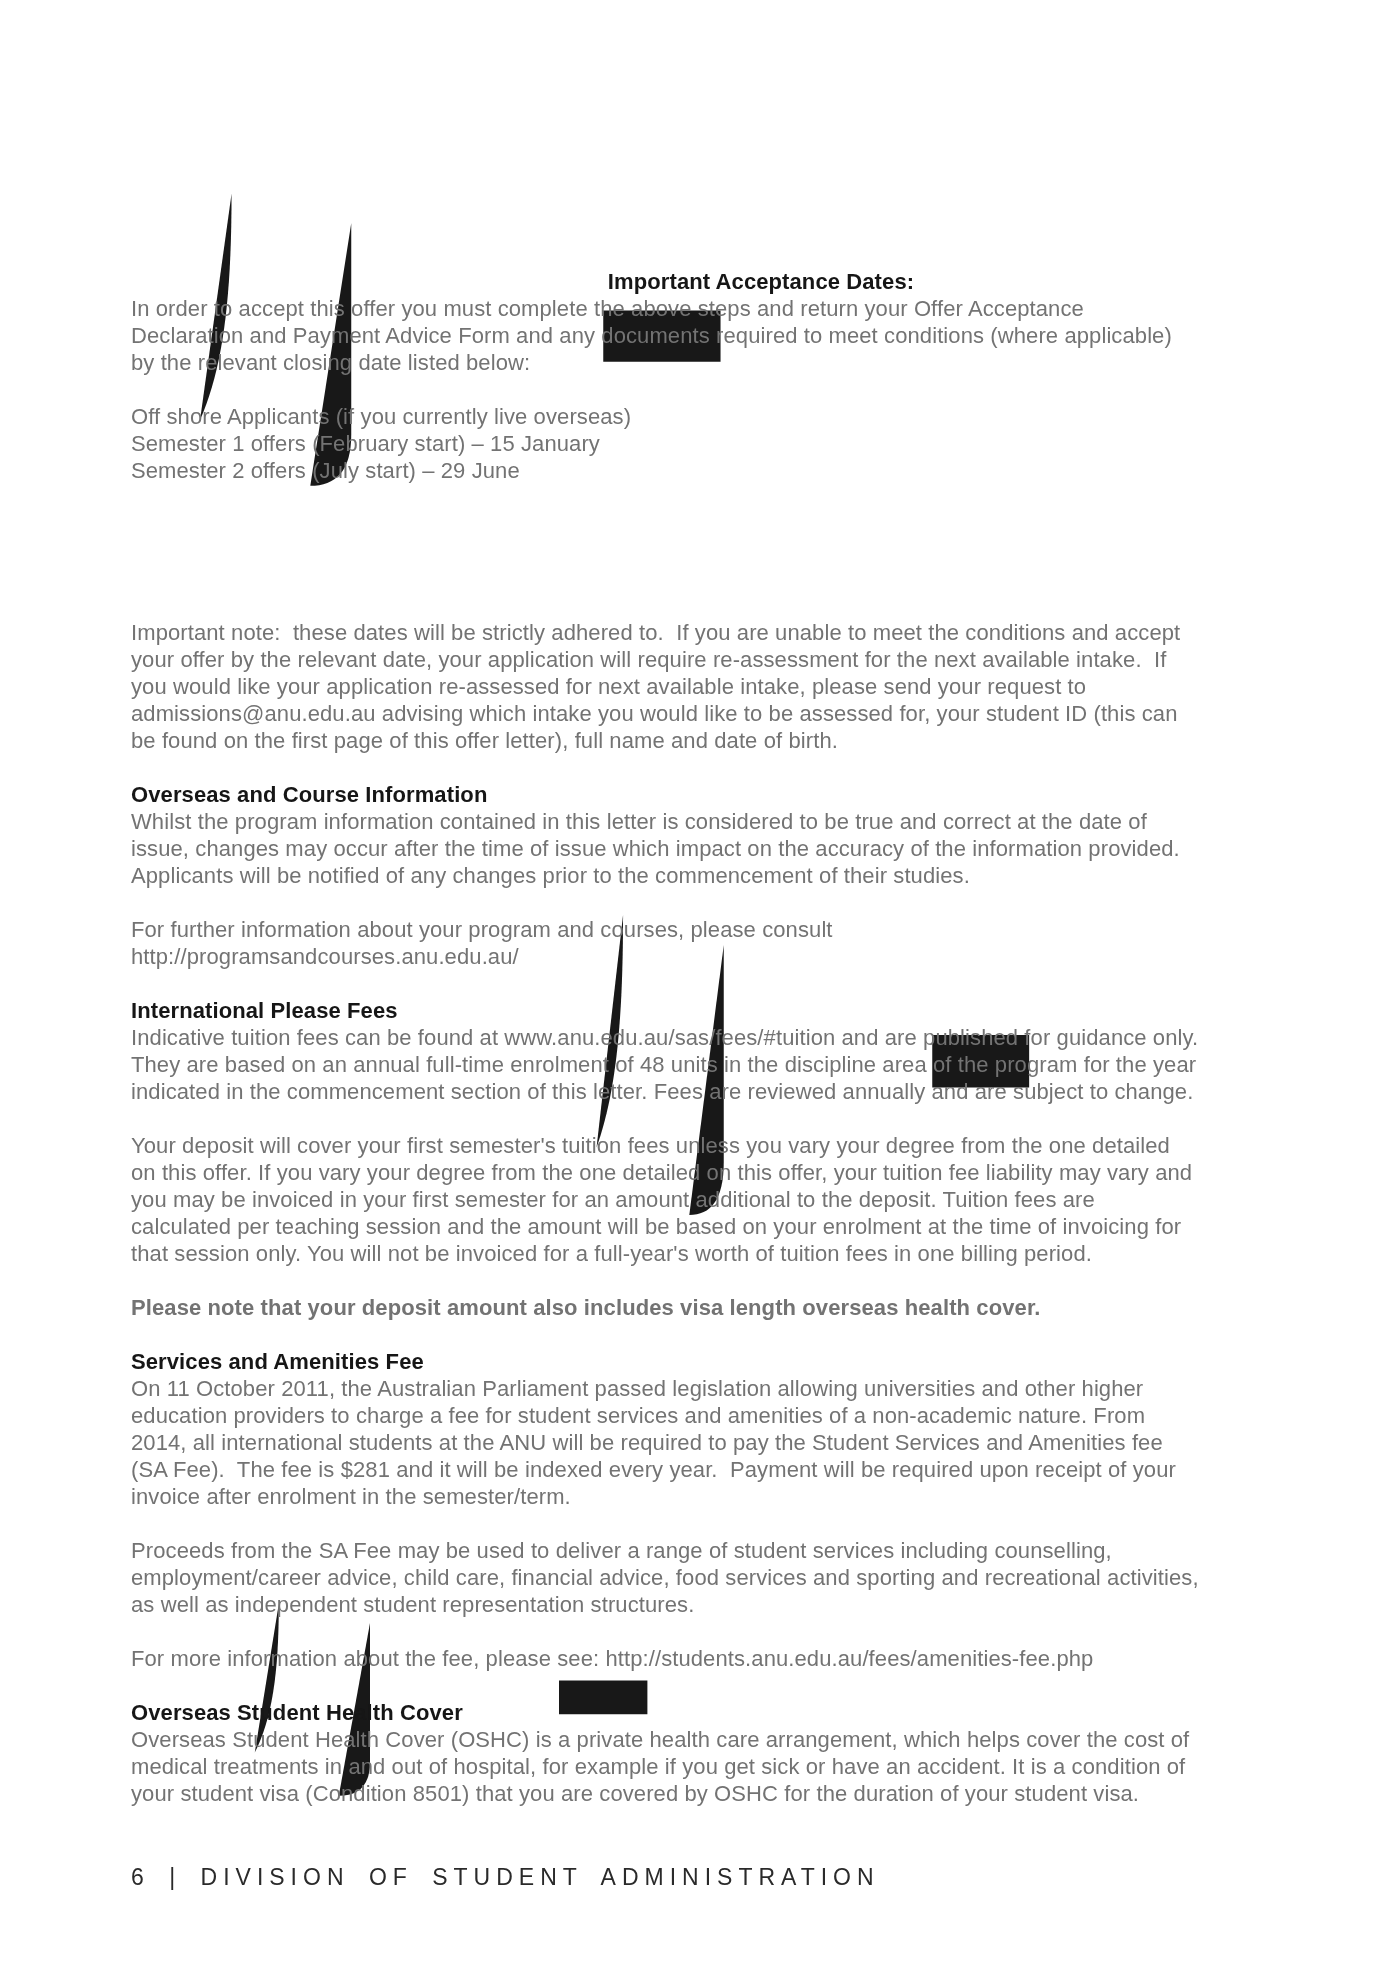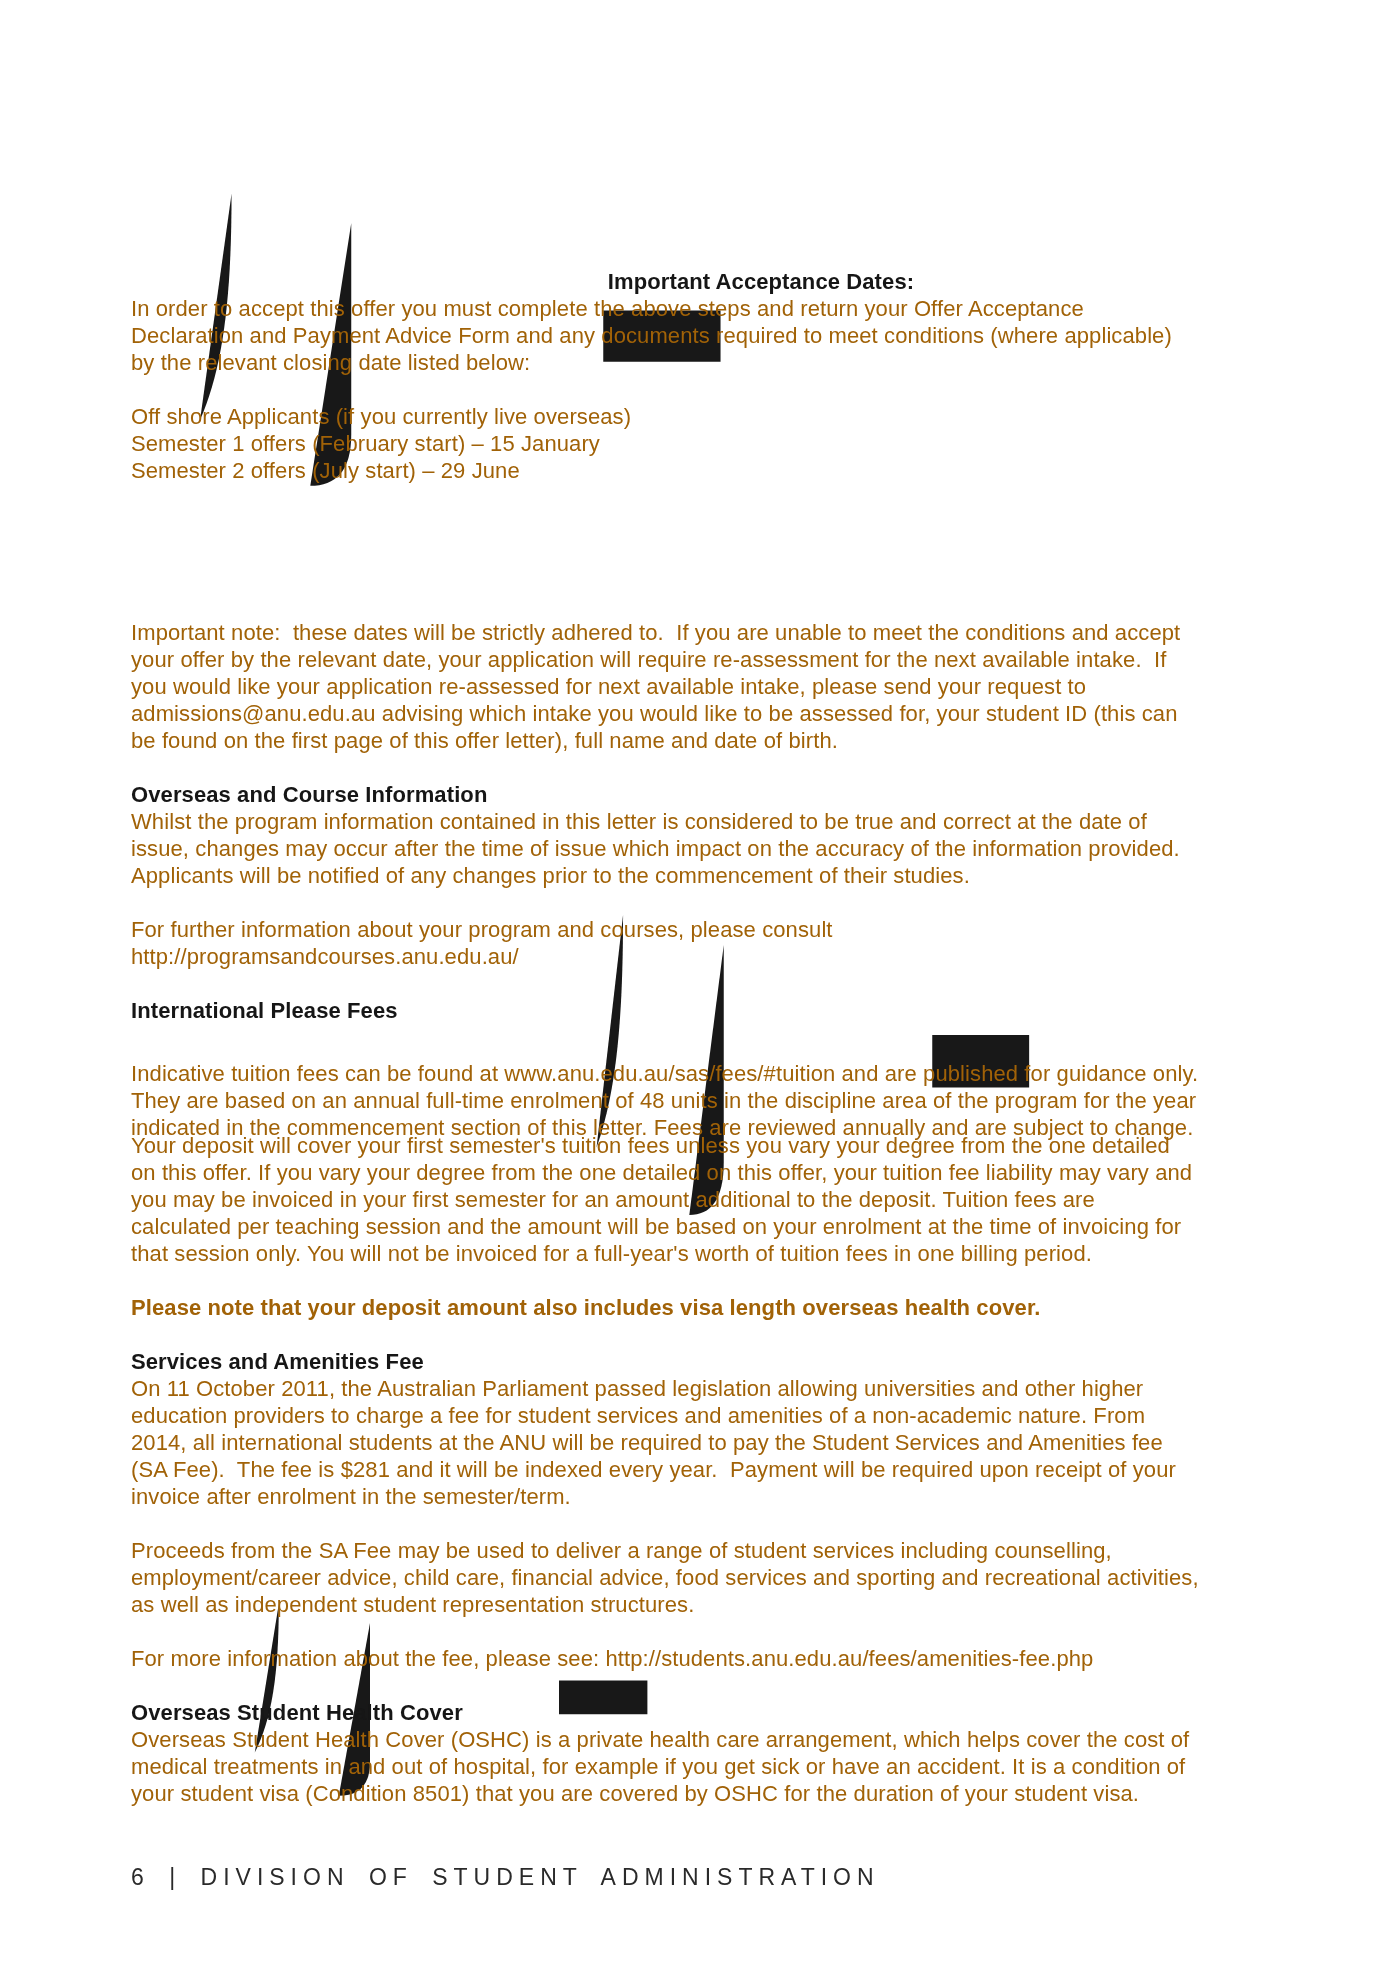--- a/index.html
+++ b/index.html
@@ -24,21 +24,21 @@
   
   .tb {
     position: absolute;
     left: 131px;
     width: 1260px;
     font-size: 22px;
     line-height: 27px;
     white-space: pre-wrap;
     letter-spacing: 0.1px;
     z-index: 2;
-    color: #a16207;
+    color: #737373;
   }
   .tb.bold {
     font-weight: bold;
     color: #161616;
   }
   .footer-line {
     position: absolute;
     left: 131px;
     width: 1260px;
     font-size: 23px;
@@ -158,21 +158,21 @@
   <div class="tb" style="top:619px;">Important note:  these dates will be strictly adhered to.  If you are unable to meet the conditions and accept<br>your offer by the relevant date, your application will require re-assessment for the next available intake.  If<br>you would like your application re-assessed for next available intake, please send your request to<br>admissions@anu.edu.au advising which intake you would like to be assessed for, your student ID (this can<br>be found on the first page of this offer letter), full name and date of birth.</div>
 
   <div class="tb bold" style="top:781px;">Overseas and Course Information</div>
 
   <div class="tb" style="top:808px;">Whilst the program information contained in this letter is considered to be true and correct at the date of<br>issue, changes may occur after the time of issue which impact on the accuracy of the information provided.<br>Applicants will be notified of any changes prior to the commencement of their studies.</div>
 
   <div class="tb" style="top:916px;">For further information about your program and courses, please consult<br>http://programsandcourses.anu.edu.au/</div>
 
   <div class="tb bold" style="top:997px;">International Please Fees</div>
 
-  <div class="tb" style="top:1024px;margin-top:36px;">Indicative tuition fees can be found at www.anu.edu.au/sas/fees/#tuition and are published for guidance only.<br>They are based on an annual full-time enrolment of 48 units in the discipline area of the program for the year<br>indicated in the commencement section of this letter. Fees are reviewed annually and are subject to change.</div>
+  <div class="tb" style="top:1024px;">Indicative tuition fees can be found at www.anu.edu.au/sas/fees/#tuition and are published for guidance only.<br>They are based on an annual full-time enrolment of 48 units in the discipline area of the program for the year<br>indicated in the commencement section of this letter. Fees are reviewed annually and are subject to change.</div>
 
   <div class="tb" style="top:1132px;">Your deposit will cover your first semester's tuition fees unless you vary your degree from the one detailed<br>on this offer. If you vary your degree from the one detailed on this offer, your tuition fee liability may vary and<br>you may be invoiced in your first semester for an amount additional to the deposit. Tuition fees are<br>calculated per teaching session and the amount will be based on your enrolment at the time of invoicing for<br>that session only. You will not be invoiced for a full-year's worth of tuition fees in one billing period.</div>
 
   <div class="tb" style="top:1294px;font-weight:bold;">Please note that your deposit amount also includes visa length overseas health cover.</div>
 
   <div class="tb bold" style="top:1348px;">Services and Amenities Fee</div>
 
   <div class="tb" style="top:1375px;">On 11 October 2011, the Australian Parliament passed legislation allowing universities and other higher<br>education providers to charge a fee for student services and amenities of a non-academic nature. From<br>2014, all international students at the ANU will be required to pay the Student Services and Amenities fee<br>(SA Fee).  The fee is $281 and it will be indexed every year.  Payment will be required upon receipt of your<br>invoice after enrolment in the semester/term.</div>
 
   <div class="tb" style="top:1537px;">Proceeds from the SA Fee may be used to deliver a range of student services including counselling,<br>employment/career advice, child care, financial advice, food services and sporting and recreational activities,<br>as well as independent student representation structures.</div>

